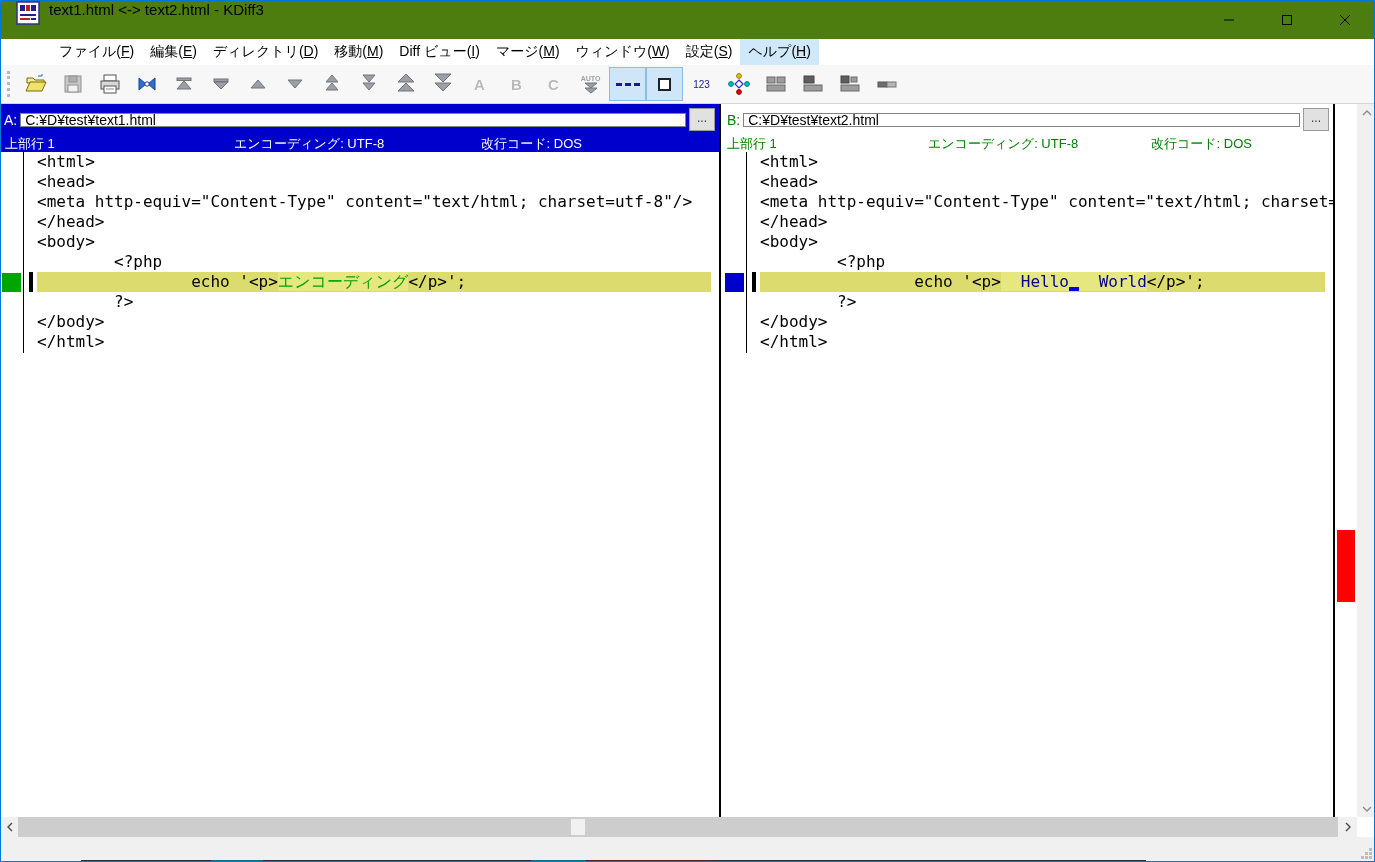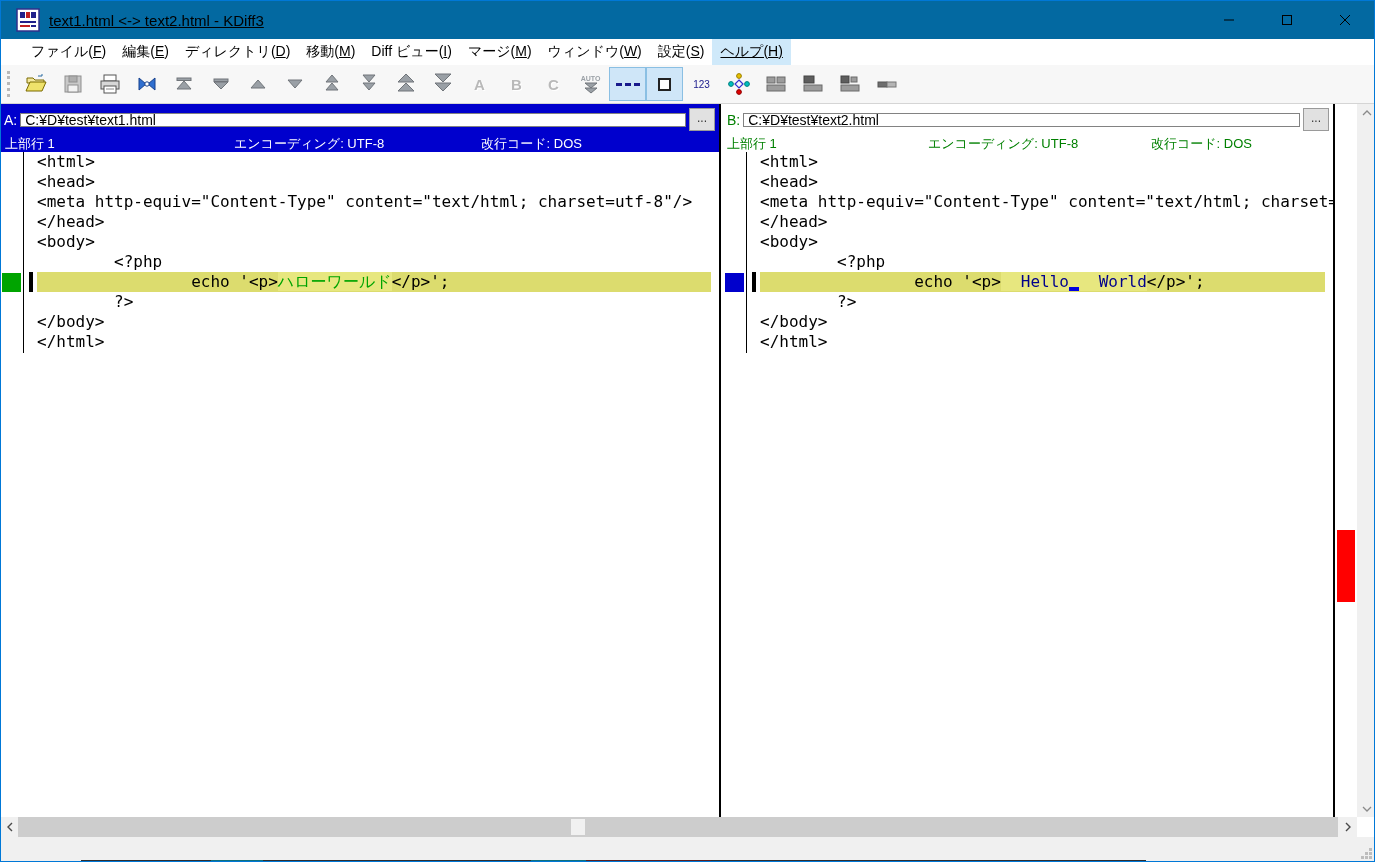--- a/index.html
+++ b/index.html
@@ -5,30 +5,30 @@
   * { margin:0; padding:0; box-sizing:border-box; }
   html,body { width:1375px; height:862px; overflow:hidden; }
   body {
     font-family:"Liberation Sans", sans-serif;
     background:#ffffff;
     position:relative;
     border:1px solid var(--accent-border,#0078d7);
   }
 
   
-  .titlebar { height:38px; display:flex; align-items:center; background:#0369a1;text-decoration:underline; }
+  .titlebar { height:38px; display:flex; background:#4d7c0f; }
   .app-icon { width:24px; height:24px; margin-left:15px; flex:0 0 auto; }
   .title-text { margin-left:9px; font-size:15px; color:#000; }
   .win-controls { margin-left:auto; display:flex; height:100%; }
   .win-btn { width:58px; height:100%; display:flex; align-items:center; justify-content:center; }
 
   
-  .menubar { height:26px; display:flex; align-items:center; padding-left:22px; font-size:14px; background:#fff; }
+  .menubar { height:26px; display:flex; align-items:center; padding-left:3px; font-size:14px; background:#fff;margin-left:47px; }
   .menu-item { padding:4px 8px; white-space:nowrap; color:#000; }
-  .menu-item.active { background:var(--menu-highlight,#cfe9fa);text-decoration:underline; }
+  .menu-item.active { background:var(--menu-highlight,#cfe9fa); }
   .menu-item u { text-decoration:underline; }
 
   
   .toolbar { height:39px; display:flex; align-items:center; background:#f7f7f7; border-bottom:1px solid #d5d5d5; padding-left:3px; }
   .tb-grip { width:6px; height:26px; border-left:3px dotted #b8b8b8; margin:0 4px 0 3px; }
   .tb-btn { width:37px; height:34px; display:flex; flex-direction:column; align-items:center; justify-content:center; background:transparent; border:1px solid transparent; }
   .tb-btn.toggled { background:var(--toggle-bg,#cfe6f8); border:1px solid var(--toggle-border,#8abfe3); }
   .tb-letter { font-size:15px; font-weight:bold; color:#b9b9b9; text-shadow:1px 1px 0 #ffffff; }
   .tb-num { font-size:10px; color:#1a1a8c; }
   .tb-auto { font-size:7px; font-weight:bold; color:#9aa0a6; line-height:7px; }
@@ -296,21 +296,21 @@
     <div class="diff-marker"></div>
     <div class="margin-line"></div>
     <div class="cursor-bar"></div>
     <div class="code-lines">
         <div class="code-line"><span>&lt;html&gt;</span></div>
         <div class="code-line"><span>&lt;head&gt;</span></div>
         <div class="code-line"><span>&lt;meta http-equiv="Content-Type" content="text/html; charset=utf-8"/&gt;</span></div>
         <div class="code-line"><span>&lt;/head&gt;</span></div>
         <div class="code-line"><span>&lt;body&gt;</span></div>
         <div class="code-line"><span>        &lt;?php</span></div>
-        <div class="code-line diff"><span>                echo '&lt;p&gt;</span><span class="seg-a">ハローワールド</span><span>&lt;/p&gt;';</span></div>
+        <div class="code-line diff"><span>                echo '&lt;p&gt;</span><span class="seg-a">エンコーディング</span><span>&lt;/p&gt;';</span></div>
         <div class="code-line"><span>        ?&gt;</span></div>
         <div class="code-line"><span>&lt;/body&gt;</span></div>
         <div class="code-line"><span>&lt;/html&gt;</span></div>
       </div>
   </div>
 </div>
 
 <div class="pane pane-b">
   <div class="pane-header">
     <div class="file-row">

